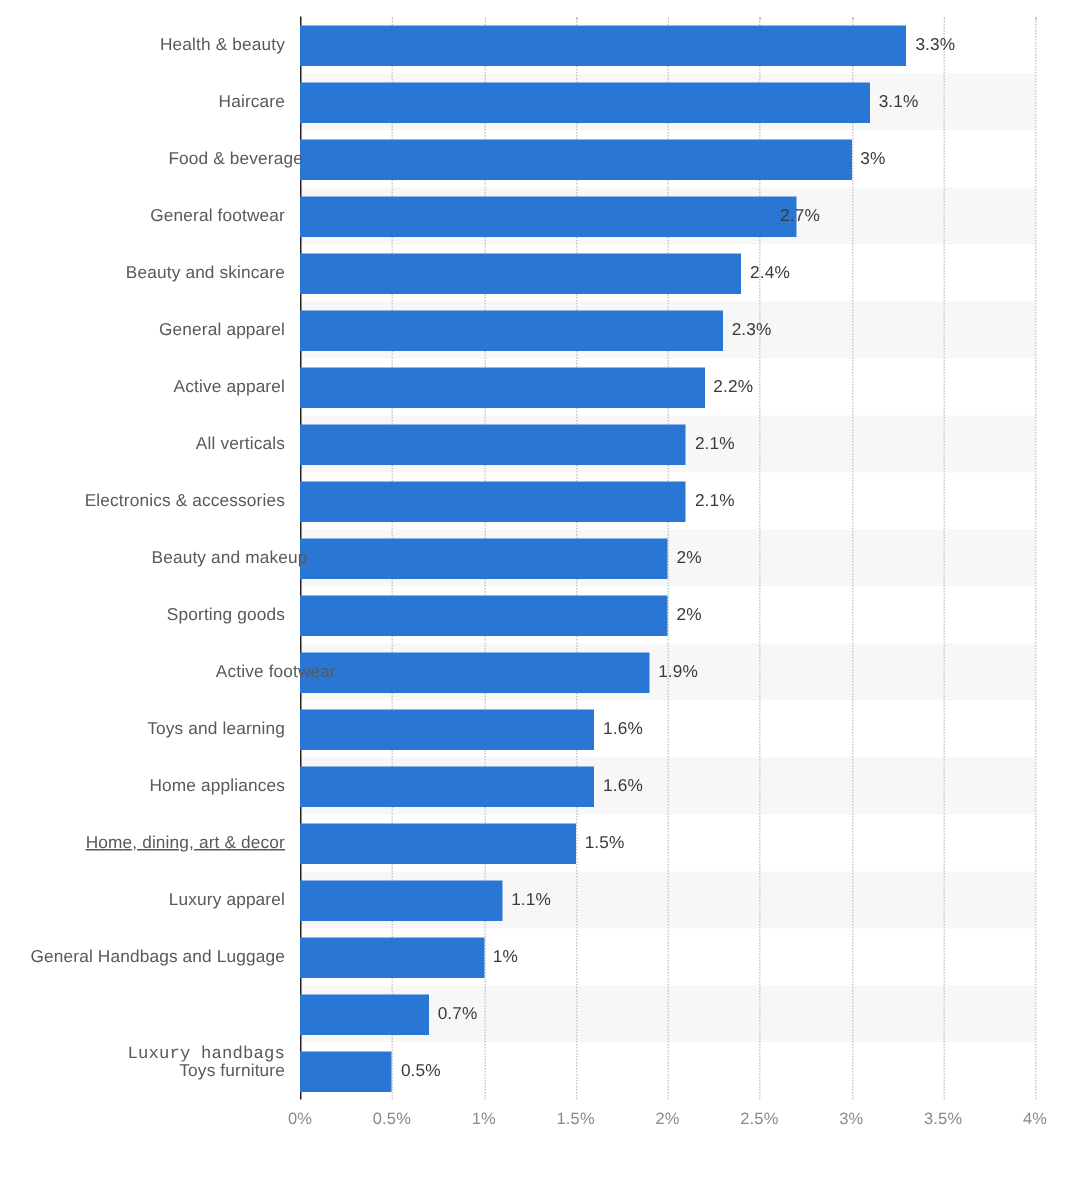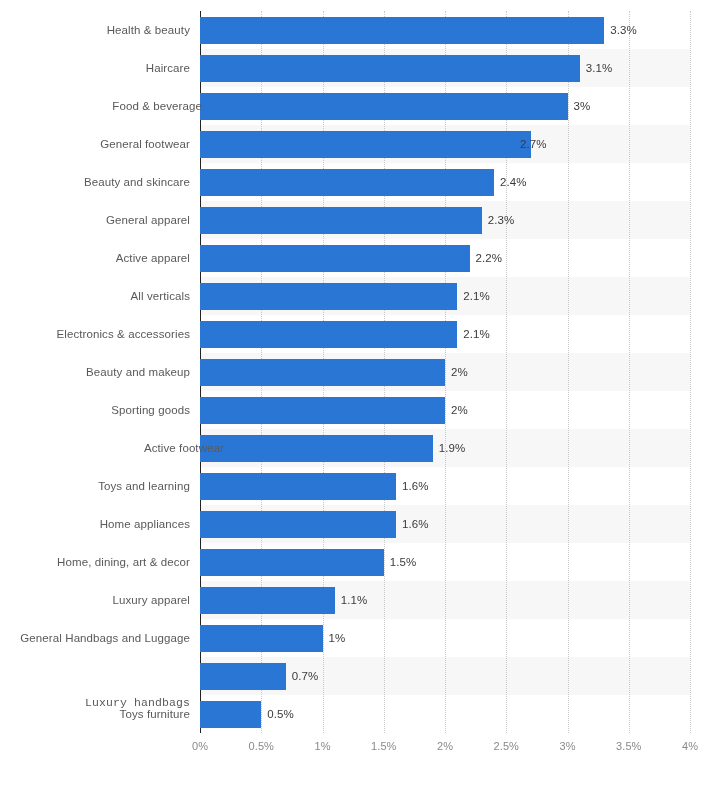--- a/index.html
+++ b/index.html
@@ -196,26 +196,26 @@
   <div id="category-labels">
       <div class="category-label" style="top: 16.5px; left: 0px; width: 190px;">Health &amp; beauty</div>
       <div class="category-label" style="top: 54.5px; left: 0px; width: 190px;">Haircare</div>
       <div class="category-label" style="top: 92.5px; left: 12px; width: 190px;">Food &amp; beverage</div>
       <div class="category-label" style="top: 130.5px; left: 0px; width: 190px;">General footwear</div>
       <div class="category-label" style="top: 168.5px; left: 0px; width: 190px;">Beauty and skincare</div>
       <div class="category-label" style="top: 206.5px; left: 0px; width: 190px;">General apparel</div>
       <div class="category-label" style="top: 244.5px; left: 0px; width: 190px;">Active apparel</div>
       <div class="category-label" style="top: 282.5px; left: 0px; width: 190px;">All verticals</div>
       <div class="category-label" style="top: 320.5px; left: 0px; width: 190px;">Electronics &amp; accessories</div>
-      <div class="category-label" style="top: 358.5px; left: 0px; width: 190px;">Beauty and makeup</div>
+      <div class="category-label" style="top: 358.5px; left: 15px; width: 190px;">Beauty and makeup</div>
       <div class="category-label" style="top: 396.5px; left: 0px; width: 190px;">Sporting goods</div>
       <div class="category-label" style="top: 434.5px; left: 0px; width: 190px; padding-left: 34px;">Active footwear</div>
       <div class="category-label" style="top: 472.5px; left: 0px; width: 190px;">Toys and learning</div>
       <div class="category-label" style="top: 510.5px; left: 0px; width: 190px;">Home appliances</div>
-      <div class="category-label" style="top: 548.5px; left: 0px; width: 190px;">Home, dining, art &amp; decor</div>
+      <div class="category-label" style="top: 548.5px; left: 0px; width: 190px; text-decoration: underline;">Home, dining, art &amp; decor</div>
       <div class="category-label" style="top: 586.5px; left: 0px; width: 190px;">Luxury apparel</div>
       <div class="category-label" style="top: 624.5px; left: 0px; width: 190px;">General Handbags and Luggage</div>
       <div class="category-label" style="top: 689px; left: 0px; width: 190px; font-family: Liberation Mono, monospace;">Luxury handbags</div>
       <div class="category-label" style="top: 700.5px; left: 0px; width: 190px;">Toys furniture</div>
     </div>
   <div id="tick-labels">
       <div class="tick-label" style="left: 200px;">0%</div>
       <div class="tick-label" style="left: 261.25px;">0.5%</div>
       <div class="tick-label" style="left: 322.5px;">1%</div>
       <div class="tick-label" style="left: 383.75px;">1.5%</div>

